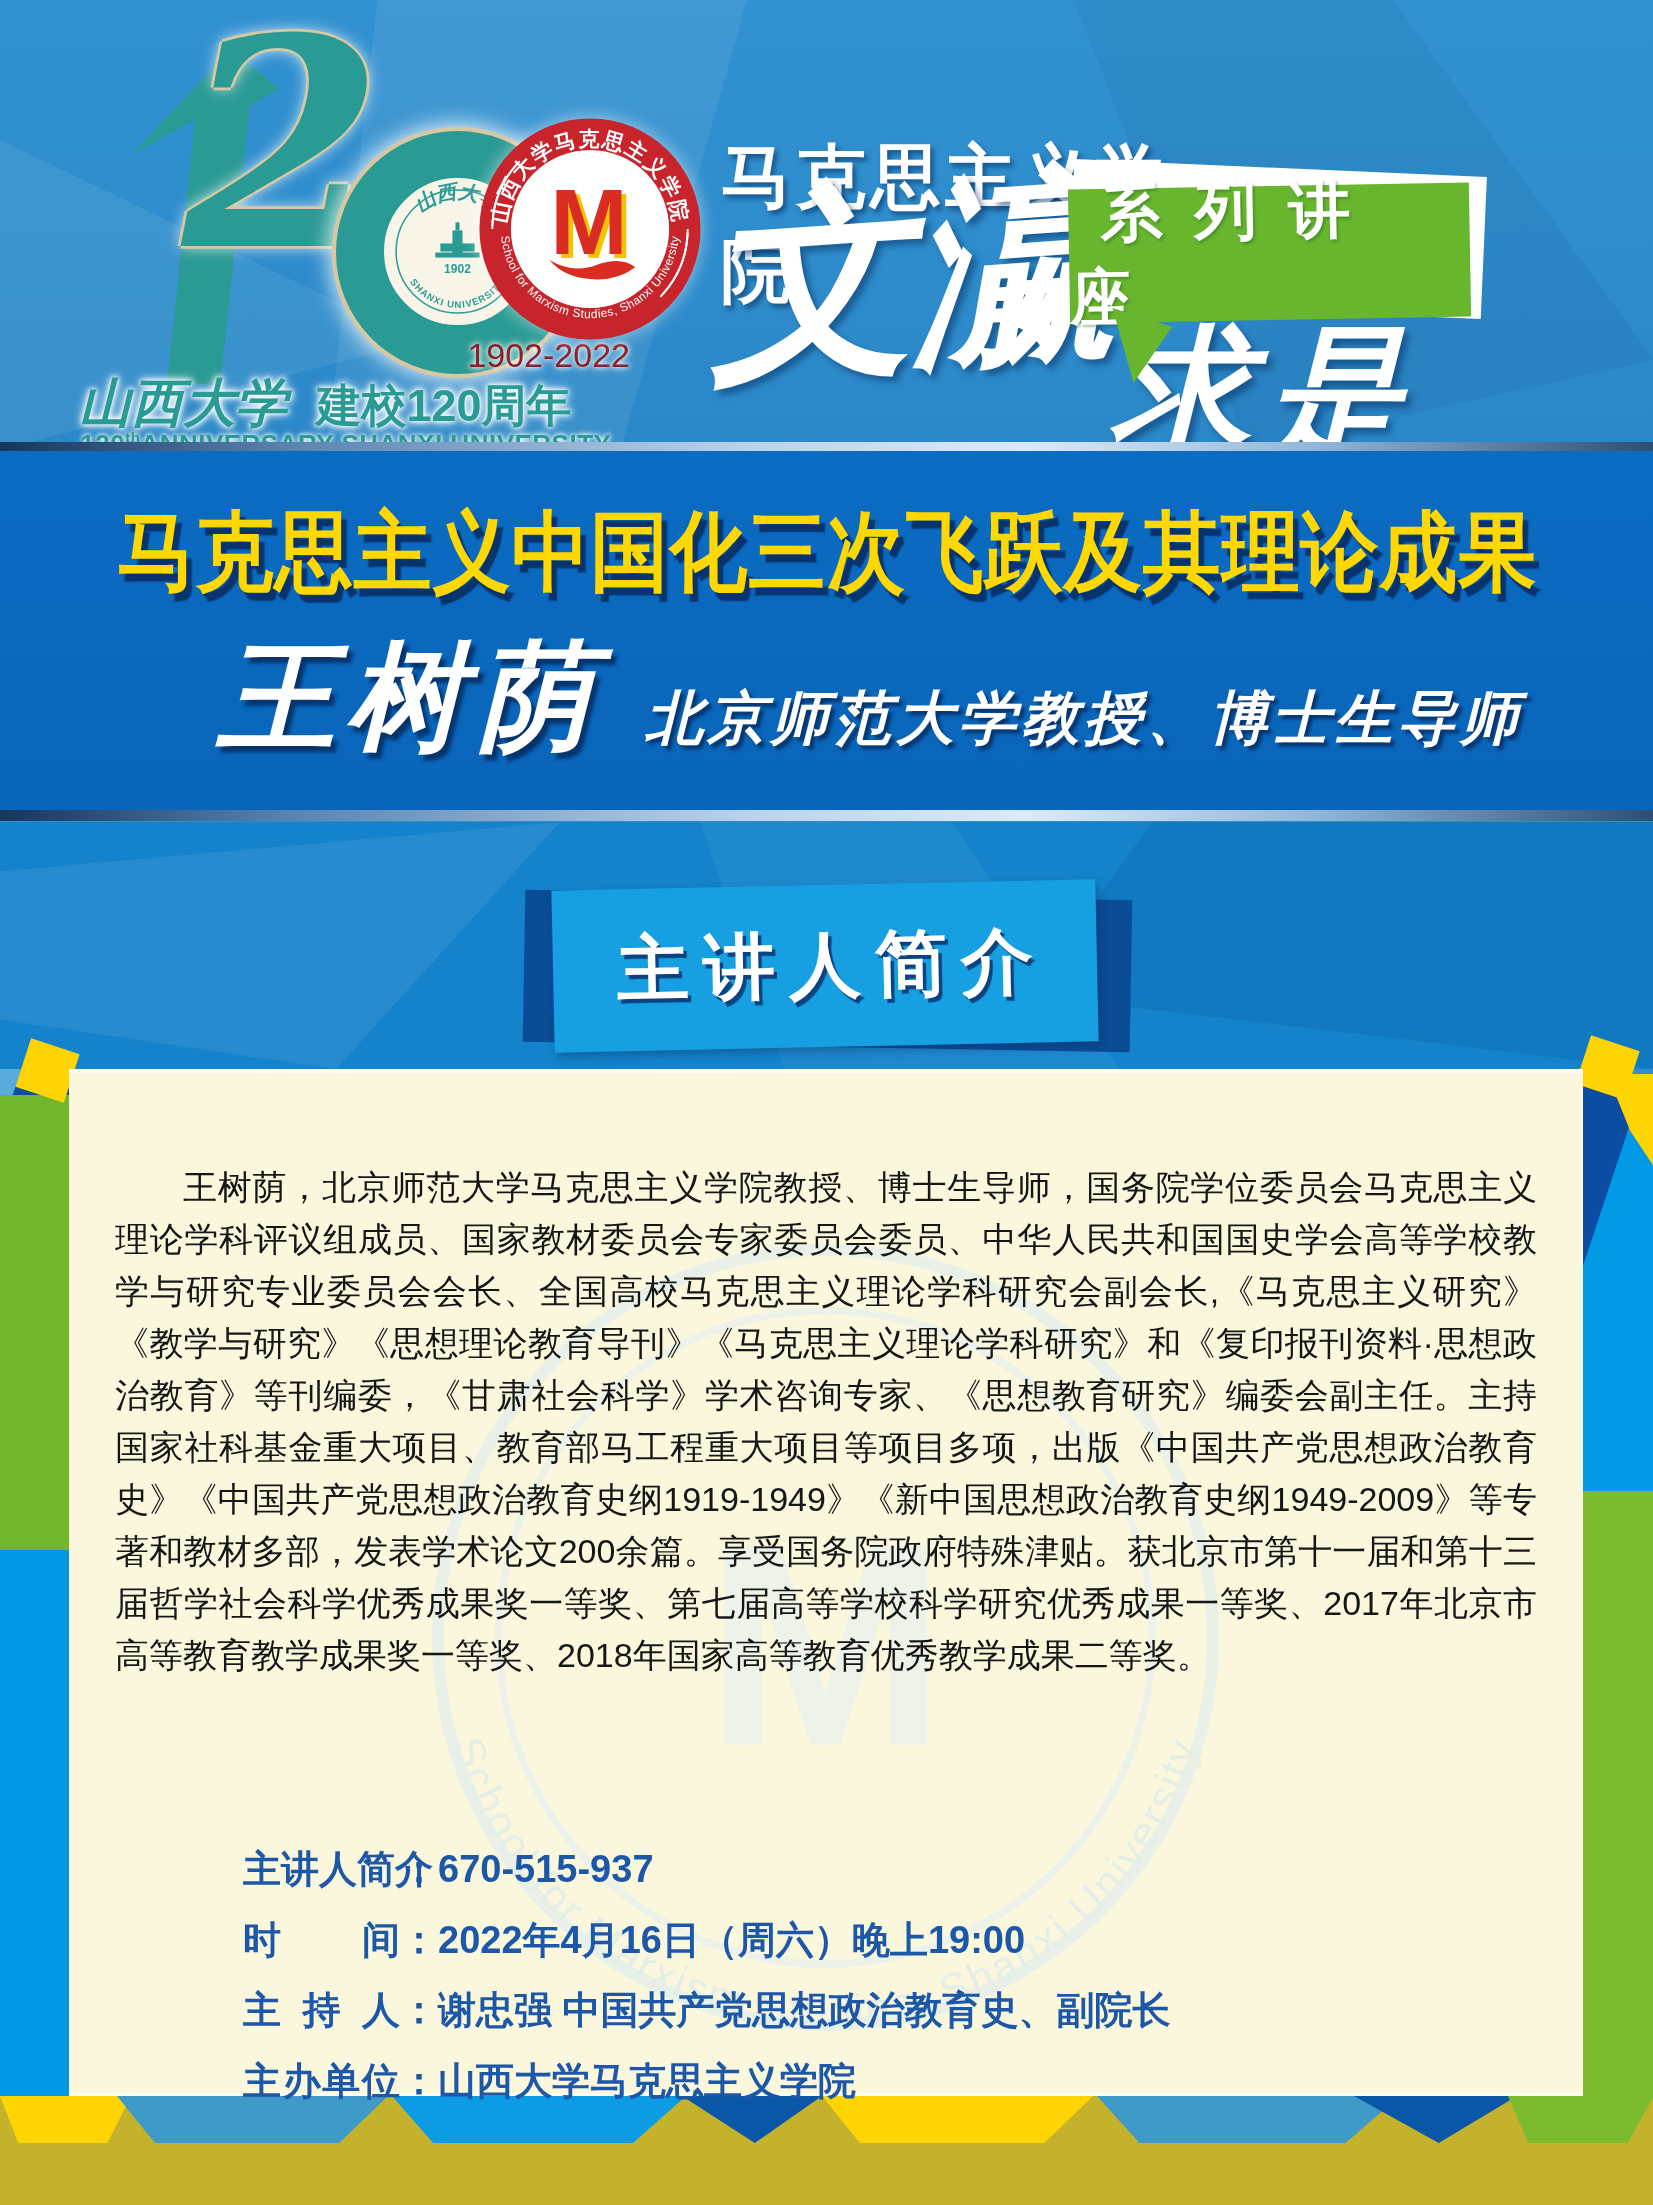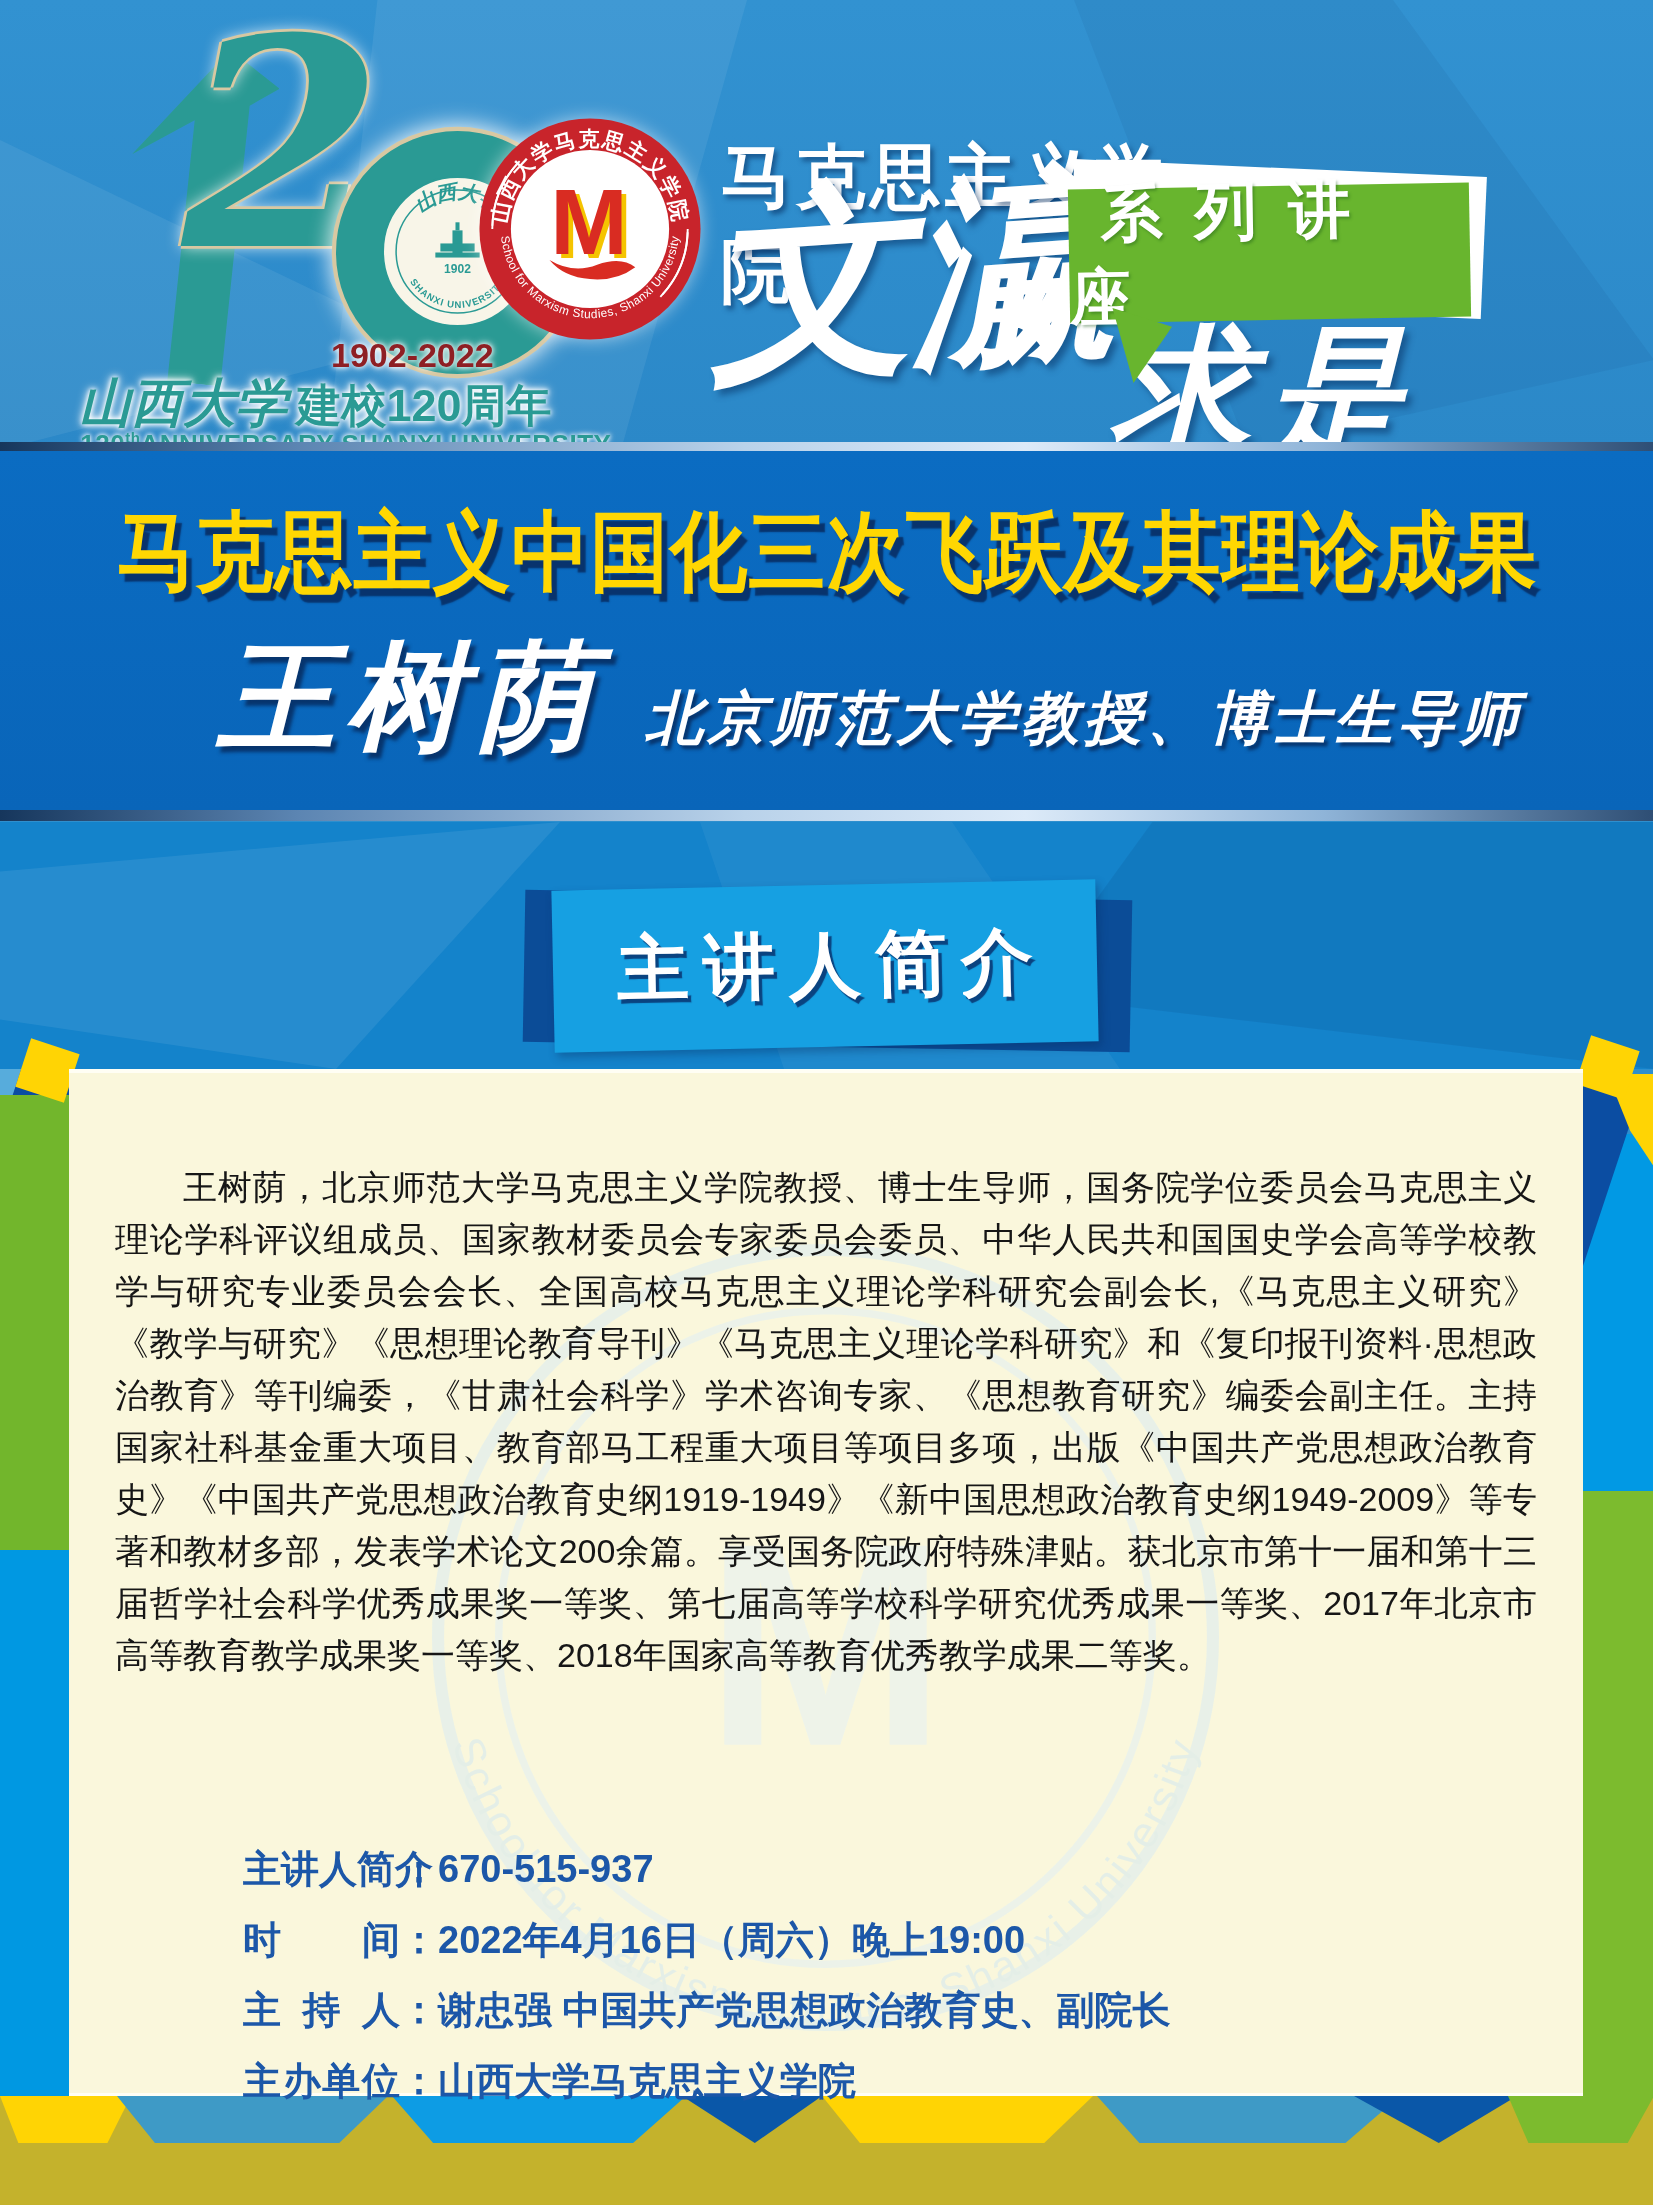--- a/index.html
+++ b/index.html
@@ -21,26 +21,26 @@
   .one{position:absolute;left:56px;top:18.7px;width:140px;height:336px;background:#2A9A94;
        clip-path:polygon(62% 0,100% 10%,80% 16%,80% 100%,42% 100%,42% 22%,0 34%);
        transform:rotate(6deg);filter:drop-shadow(0 0 4.7px rgba(255,255,255,.9));}
   .two{position:absolute;left:112px;top:-28px;font-family:"DejaVu Serif",serif;font-style:italic;font-weight:bold;
        font-size:289px;color:#2A9A94;line-height:1;
        text-shadow:2.8px 0 #D8C8A2,-2.8px 0 #D8C8A2,0 2.8px #D8C8A2,0 -2.8px #D8C8A2,0 0 16.3px rgba(255,255,255,.95);}
   .zero{position:absolute;left:266px;top:103px;width:243px;height:243px;border-radius:50%;
         border:50px solid #2A9A94;background:#F8F5E8;box-sizing:border-box;
         box-shadow:0 0 0 4.2px #D8C8A2,0 0 21px 6.5px rgba(255,255,255,.85),inset 0 0 0 4.2px #D8C8A2;}
   .sealwrap{position:absolute;left:312px;top:148px;width:151px;height:151px;}
-  .years{position:absolute;left:261px;top:308px;width:299px;text-align:left;font-size:34px;font-weight:bold;color:#8E1F24;
+  .years{position:absolute;left:261px;top:308px;width:299px;text-align:right;font-size:34px;font-weight:normal;color:#8E1F24;
          text-shadow:0 0 5.6px #fff,0 0 8.4px #fff;}
   .cnline{position:absolute;left:9.3px;top:341px;width:574px;white-space:nowrap;color:#2A9A94;
           text-shadow:0 0 4.7px #fff,0 0 7.5px #fff,0 0 10.3px #fff;}
   .cn-script{font-family:"DejaVu Serif",serif;font-style:italic;font-weight:bold;font-size:52px;}
-  .cn-rest{font-weight:bold;font-size:45px;margin-left:7px;}
+  .cn-rest{font-weight:bold;font-size:45px;margin-left:27px;}
   .enline{position:absolute;left:10.3px;top:401px;font-size:26px;font-weight:bold;color:#2A9A94;letter-spacing:0.5px;
           text-shadow:0 0 4.7px #fff,0 0 6.5px #fff;}
   .enline sup{font-size:15px;}
 
   
   .badge{left:478px;top:117px;width:224px;height:224px;filter:drop-shadow(0 0 8.4px rgba(255,255,255,.55));}
 
   
   .schoolname{left:721px;top:131px;width:467px;font-size:70px;font-weight:bold;color:#fff;letter-spacing:4.7px;
               text-shadow:3.3px 4.2px 5.6px rgba(4,40,90,.55);}

